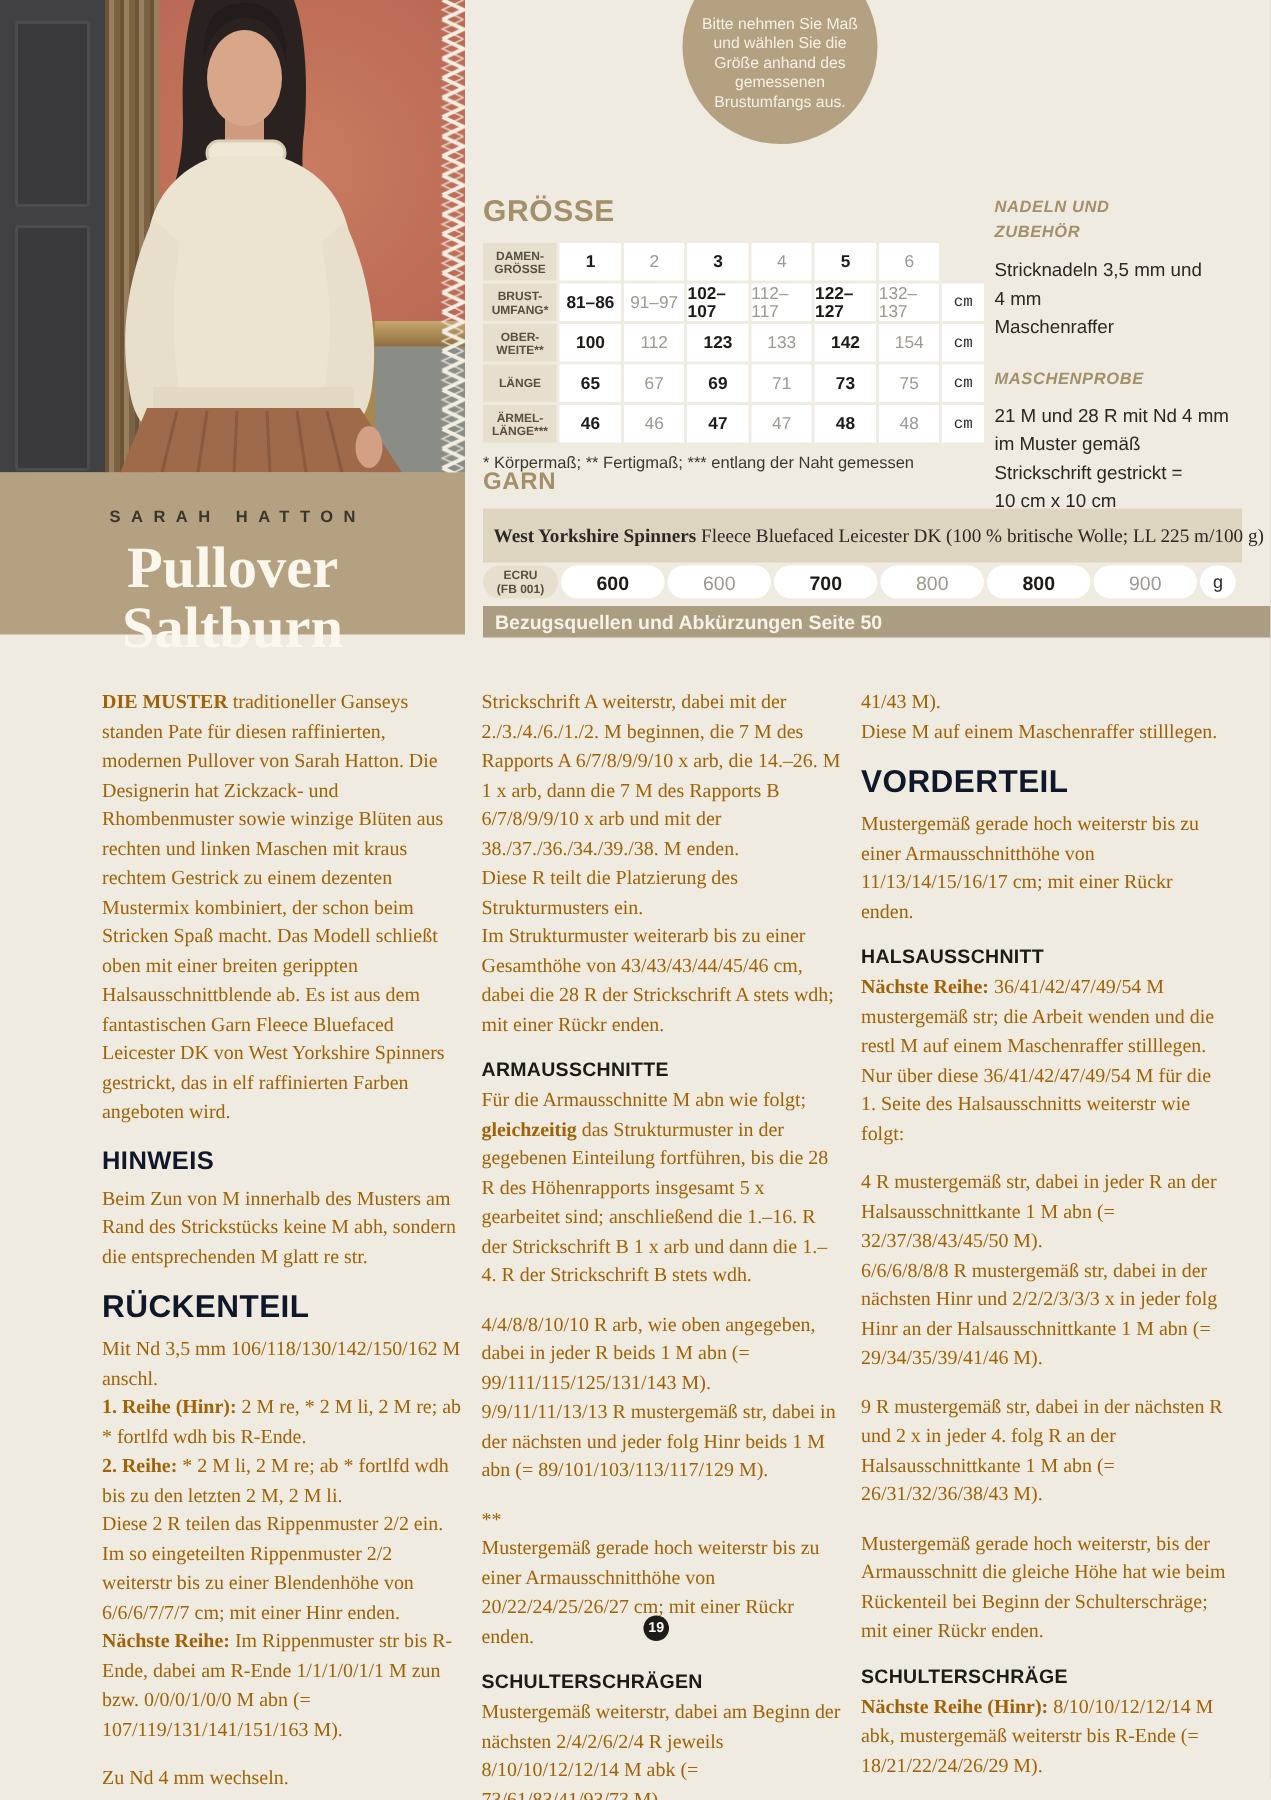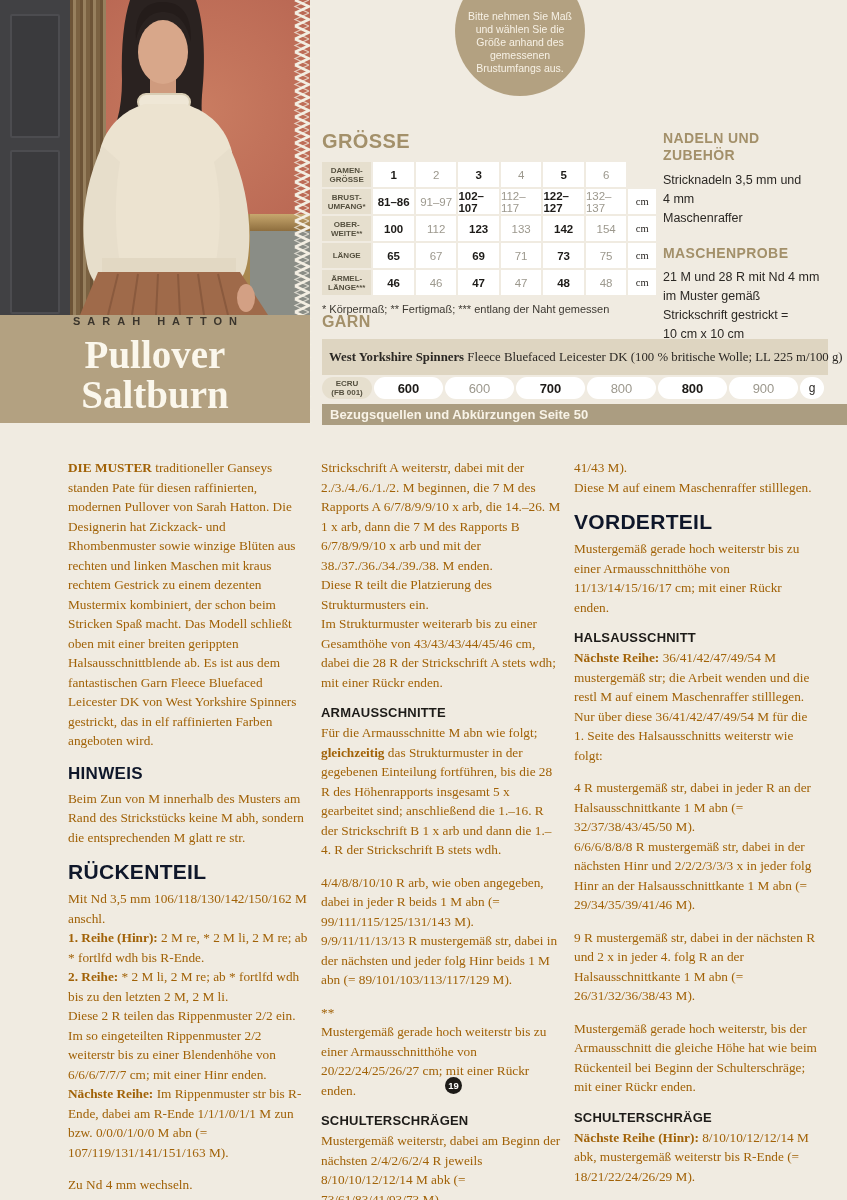--- a/index.html
+++ b/index.html
@@ -18,21 +18,21 @@
   .photo .framebar{position:absolute;right:0;top:214px;width:70px;height:17px;
       background:linear-gradient(#c7a76e,#8e6e3e);}
   .photo .framevert{position:absolute;right:60px;top:214px;width:7px;height:101px;background:#a8884f;}
   .photo .lowerpanel{position:absolute;right:0;top:231px;width:60px;height:84px;background:#8a8d86;}
 
   
   .zigzag{position:absolute;left:291px;top:0;width:22px;height:423px;pointer-events:none;}
 
   
   .title-block{position:absolute;left:0;top:315px;width:310px;height:108px;background:#b3a181;
-      text-align:center;padding-top:0;box-sizing:border-box;}
+      text-align:center;padding-top:24px;box-sizing:border-box;}
   .author{font-family:"Liberation Sans",sans-serif;font-size:11px;font-weight:bold;
       letter-spacing:7px;color:#3b352c;padding-left:7px;}
   .big-title{font-family:"Liberation Serif",serif;font-size:39px;line-height:40px;
       color:#fbf7ec;margin-top:8px;font-weight:600;}
 
   
   .badge{position:absolute;left:455px;top:-34px;width:130px;height:130px;border-radius:50%;
       background:#b3a181;box-sizing:border-box;padding:44px 10px 0 10px;
       font-family:"Liberation Sans",sans-serif;font-size:10.5px;line-height:13px;
       color:#f7f1e5;text-align:center;}
@@ -44,27 +44,27 @@
   
   .groesse{position:absolute;left:322px;top:130px;width:334px;}
   .groesse h2{font-size:20px;margin-bottom:9px;}
   .srow{display:flex;gap:2px;margin-bottom:2px;}
   .scell{display:flex;align-items:center;justify-content:center;height:25px;box-sizing:border-box;}
   .slabel{width:50px;background:#e6dfce;font-family:"Liberation Sans",sans-serif;
       font-size:8px;line-height:9px;font-weight:bold;color:#55503f;text-align:center;white-space:pre-line;}
   .sval{width:41px;background:#ffffff;font-family:"Liberation Sans",sans-serif;font-size:11.5px;}
   .sval.odd{font-weight:bold;color:#1d1b18;}
   .sval.even{color:#9c988d;}
-  .sunit{width:28px;background:#ffffff;font-family:Liberation Serif, serif;font-size:10.5px;color:#2b2824;}
+  .sunit{width:28px;background:#ffffff;font-family:Liberation Mono, monospace;font-size:10.5px;color:#2b2824;}
   .sunit.empty{background:transparent;}
   .footnote{margin-top:8px;font-family:"Liberation Sans",sans-serif;font-size:11px;color:#3c3831;}
 
   
   .tools{position:absolute;left:663px;top:130px;width:170px;font-family:"Liberation Sans",sans-serif;}
-  .tools h2{font-size:14px;line-height:17px;white-space:pre-line;margin-bottom:7px;}
+  .tools h2{font-size:11px;line-height:17px;white-space:pre-line;margin-bottom:7px;font-style:italic;}
   .tools .body{font-size:12.5px;line-height:19px;color:#2b2824;white-space:pre-line;}
   .tools .gauge-h{margin-top:17px;margin-bottom:6px;}
 
   
   .garn{position:absolute;left:322px;top:313px;width:506px;}
   .garn h2{font-size:16px;margin-bottom:8px;}
   .garn-header{background:#ded5c1;height:36px;display:flex;align-items:center;
       padding:0 7px;box-sizing:border-box;font-size:12.8px;white-space:pre;}
   .garn-header b{font-weight:bold;}
   .grow{display:flex;gap:2px;margin-top:2px;}
@@ -90,21 +90,21 @@
   .hgold{font-family:"Liberation Sans",sans-serif;font-weight:bold;color:#0f172a;
       font-size:21px;letter-spacing:.3px;margin:13px 0 5px 0;}
   .hgold.sm{font-size:17px;}
   .hblack{font-family:"Liberation Sans",sans-serif;font-weight:bold;color:#1d1b18;
       font-size:13px;letter-spacing:.2px;margin:13px 0 3px 0;}
   .vgap{height:13px;}
 
   
   .page-number{position:absolute;left:429px;top:1077px;width:17px;height:17px;border-radius:50%;
       background:#1d1b18;display:flex;align-items:center;justify-content:center;
-      font-family:"Liberation Sans",sans-serif;font-size:9.5px;font-weight:bold;color:#fff;margin-left:16px;}
+      font-family:"Liberation Sans",sans-serif;font-size:9.5px;font-weight:bold;color:#fff;}
 </style>
 </head>
 <body>
 
 <div class="page">
 
   <section class="photo">
     <div class="wall"></div>
     <div class="door">
       <div class="panel p1"></div>

